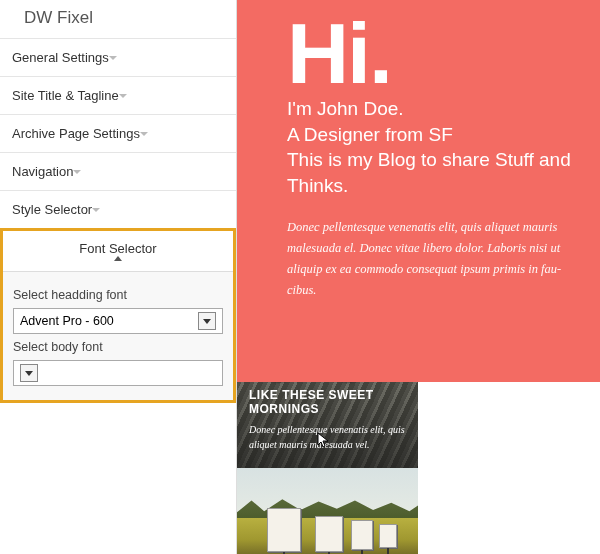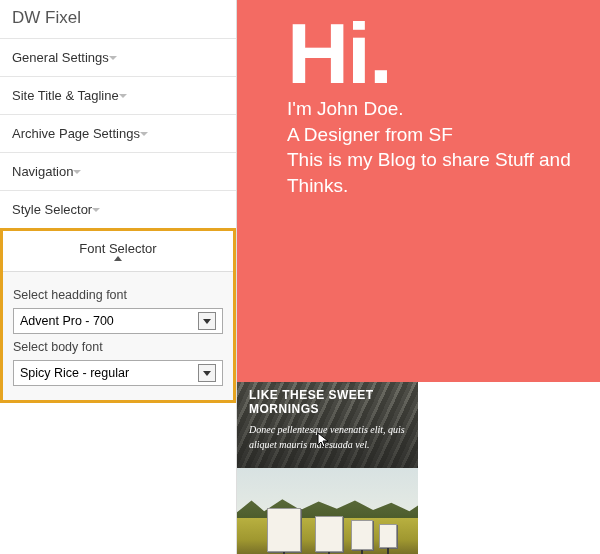--- a/index.html
+++ b/index.html
@@ -1,20 +1,20 @@
 <!DOCTYPE html>
 <html><head>
 <meta charset="utf-8">
 <style>
 * { margin:0; padding:0; box-sizing:border-box; font-family:Arial,Helvetica,sans-serif; }
 body { width:600px; height:554px; overflow:hidden; background:#fff; display:flex; }
 
 
 .sidebar { width:248px; height:554px; background:#fff; border-right:1px solid #ddd; overflow:hidden; }
-.site-title { padding:8px 12px 10px; font-size:17px; color:#555; font-weight:400; }
+.site-title { padding:8px 12px 10px; font-size:17px; color:#555; font-weight:400;margin-left:12px; }
 .accordion-item { border-top:1px solid #e5e5e5; padding:11px 12px; font-size:13px; color:#333; background:#fff; display:flex; align-items:center; cursor:pointer; }
 .chev { width:0; height:0; border-left:4px solid transparent; border-right:4px solid transparent; }
 .chev.down { border-top:4px solid #bbb; }
 .chev.up { border-bottom:5px solid #555; }
 
 .font-panel { border:3px solid #e6a421; background:#f8f8f8; }
 .font-panel-header { padding:10px 10px; font-size:13px; color:#333; display:flex; justify-content:space-between; align-items:center; border-bottom:1px solid #ddd; background:#fff;flex-direction:column; }
 .font-panel-body { padding:10px 10px 14px; }
 .fp-label { font-size:12.5px; color:#444; margin:6px 0 6px; }
 .fp-select { width:100%; height:26px; border:1px solid #aaa; background:#fff; font-size:12.5px; padding:0 6px; display:flex; align-items:center; justify-content:space-between; cursor:pointer; }
@@ -75,45 +75,45 @@
   </div>
 
   <div class="font-panel">
     <div class="font-panel-header">
       <span>Font Selector</span>
       <span class="chev up"></span>
     </div>
     <div class="font-panel-body">
       <div class="fp-label">Select headding font</div>
       <div class="fp-select">
-        <span>Advent Pro - 700</span>
+        <span>Advent Pro - 600</span>
         <span class="dd-btn">
             <span class="tri"></span>
           </span>
       </div>
       <div class="fp-label">Select body font</div>
       <div class="fp-select">
-        <span>Spicy Rice - regular</span>
         <span class="dd-btn">
             <span class="tri"></span>
           </span>
       </div>
     </div>
   </div>
 
 </div>
 
 <div class="preview">
   <div class="hero">
     <div class="hero-hi">Hi.</div>
     <div class="hero-intro" id="hero-intro">
         <div>I'm John Doe.</div>
         <div>A Designer from SF</div>
         <div>This is my Blog to share Stuff and Thinks.</div>
       </div>
+    <div class="hero-body">Donec pellentesque venenatis elit, quis aliquet mauris malesuada el. Donec vitae libero dolor. Laboris nisi ut aliquip ex ea commodo consequat ipsum primis in fau-cibus.</div>
   </div>
   <div class="thumbs">
     <div class="thumb thumb1">
       <div class="arrows">
         <div class="abtn">
           <svg viewBox="0 0 10 14">
               <path d="M8 1 L2 7 L8 13"></path>
             </svg>
         </div>
         <div class="abtn">

